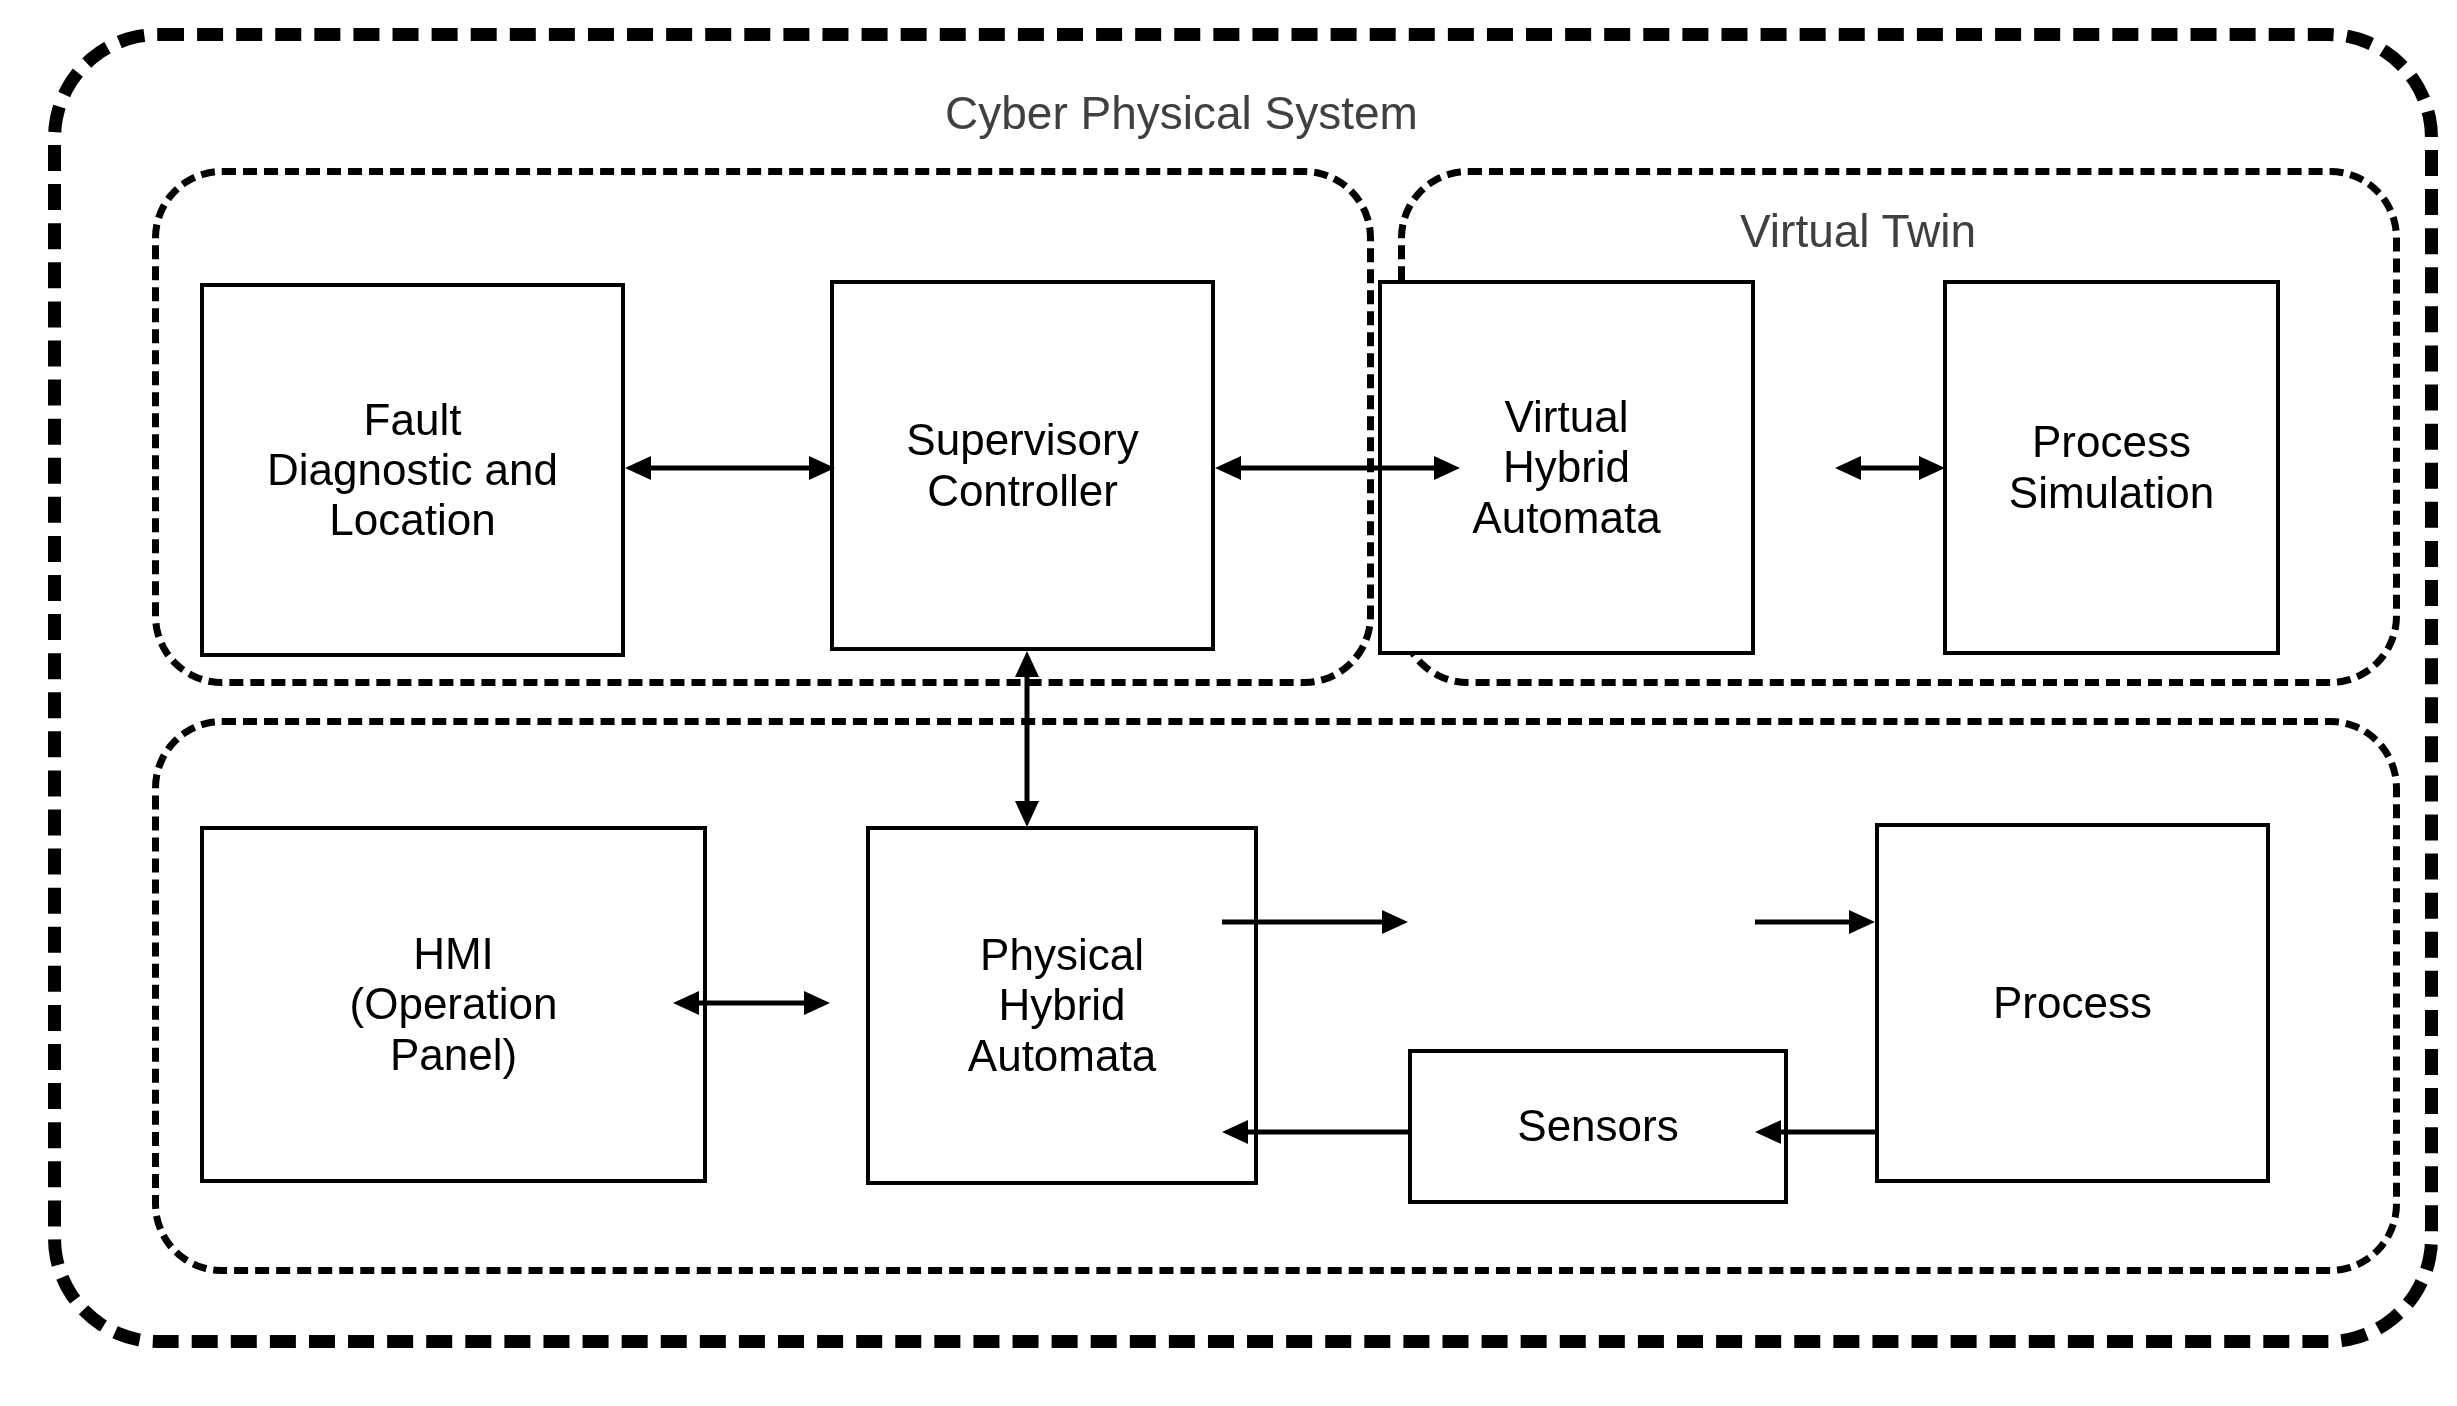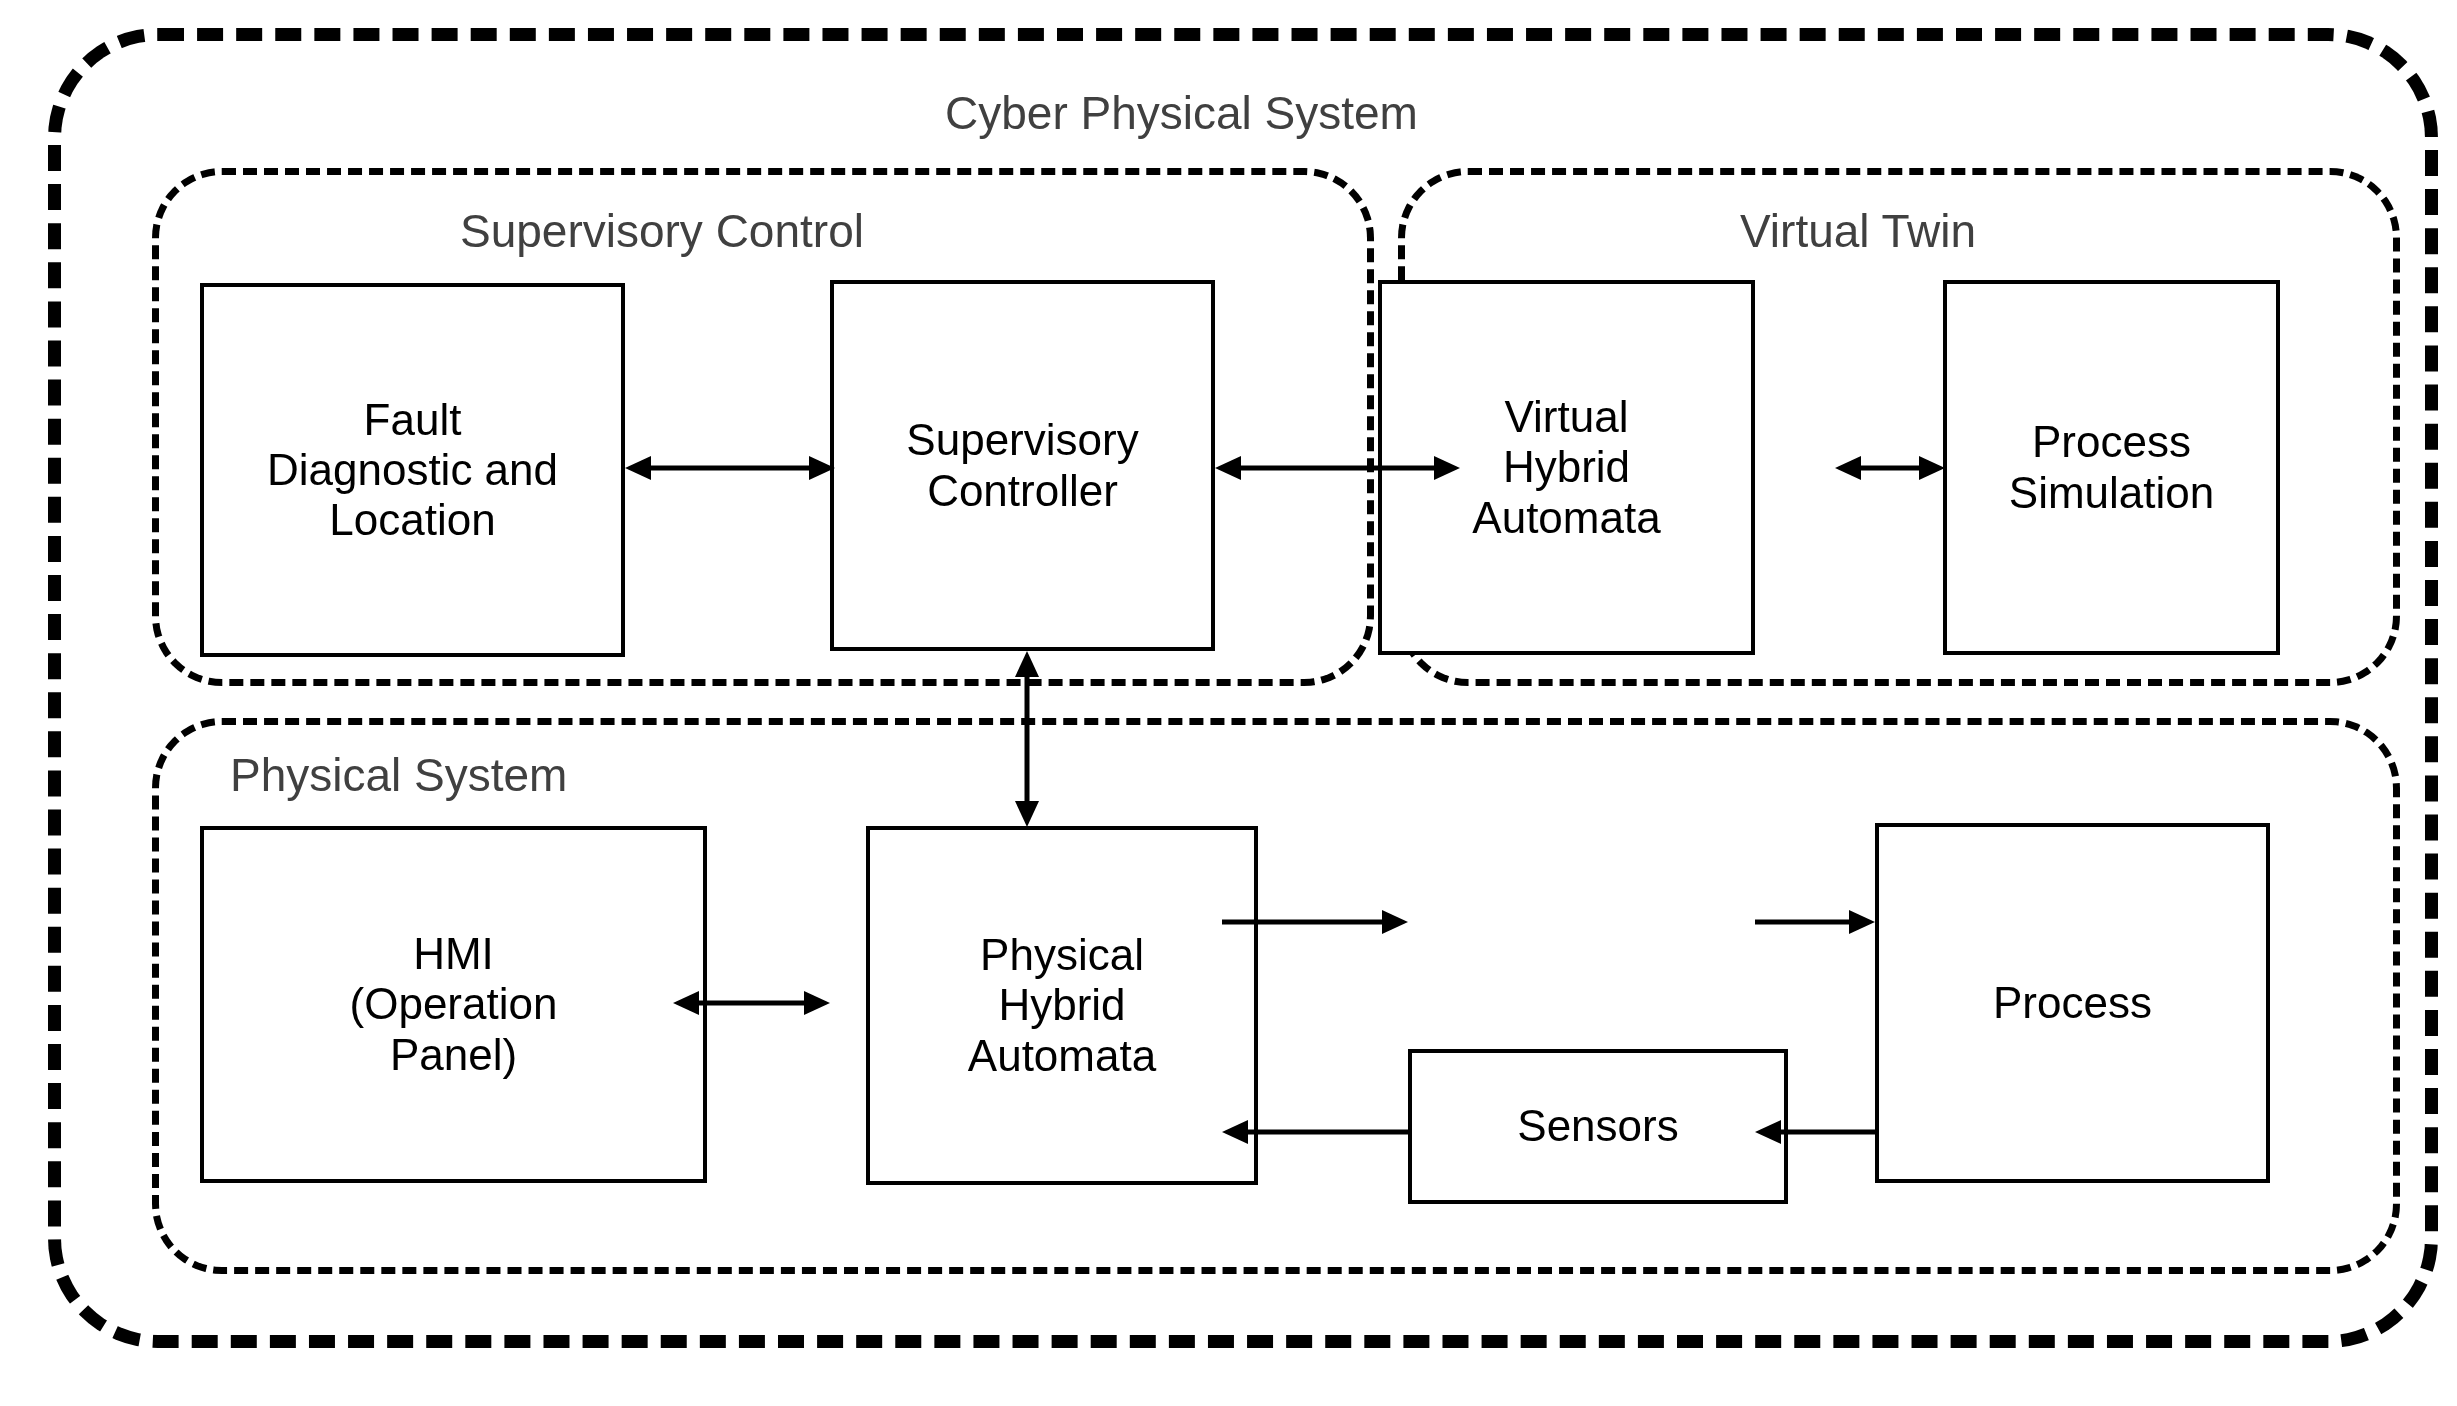--- a/index.html
+++ b/index.html
@@ -74,27 +74,25 @@
 </style>
 </head>
 <body>
 
 <div id="canvas">
 
   <div class="dashed-outer" style="left:48px; top:28px; width:2390px; height:1320px;"></div>
   <div class="group-title" style="left:945px; top:90px;">Cyber Physical System</div>
 
   <div class="dashed-inner" style="left:152px; top:168px; width:1222px; height:518px;"></div>
-  <div class="group-title" style="left:460px; top:208px;">Supervisory Control</div>
 
   <div class="dashed-inner" style="left:1398px; top:168px; width:1002px; height:518px;"></div>
   <div class="group-title" style="left:1740px; top:208px;">Virtual Twin</div>
 
   <div class="dashed-inner" style="left:152px; top:718px; width:2248px; height:556px;"></div>
-  <div class="group-title" style="left:230px; top:752px;">Physical System</div>
 
   <div class="node-box" style="left:200px; top:283px; width:425px; height:374px;">
     <span class="node-label">
       <span>Fault</span><br>
       <span>Diagnostic and</span><br>
       <span>Location</span>
     </span>
   </div>
 
   <div class="node-box" style="left:830px; top:280px; width:385px; height:371px;">

